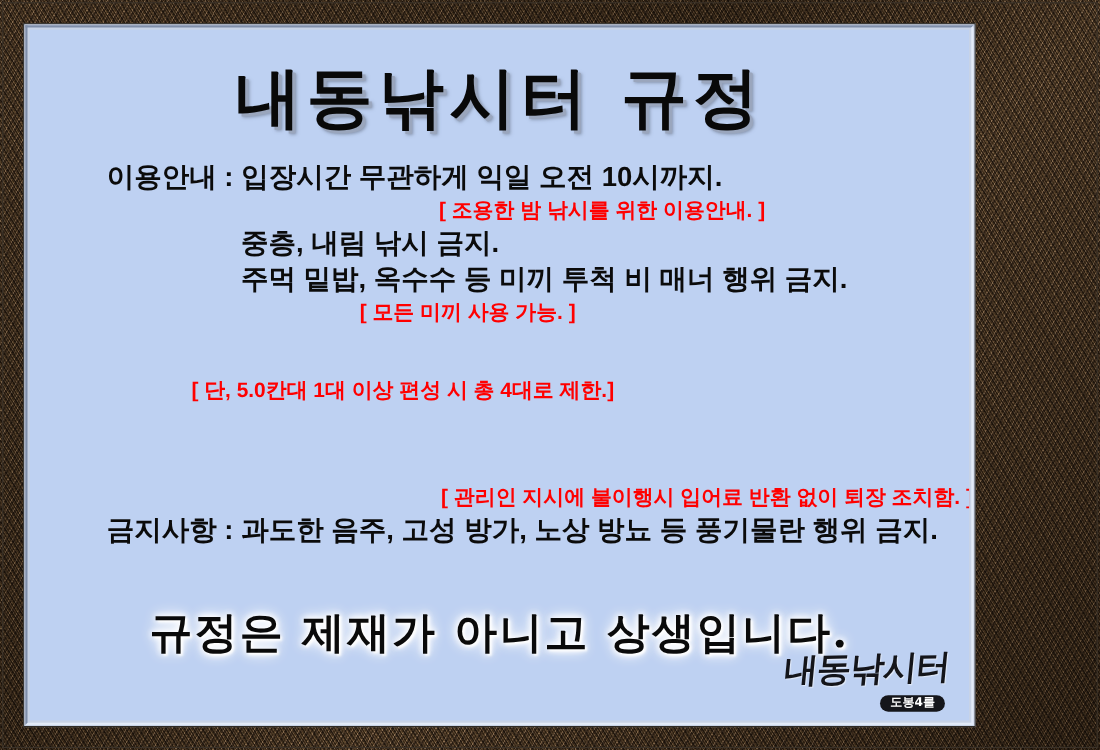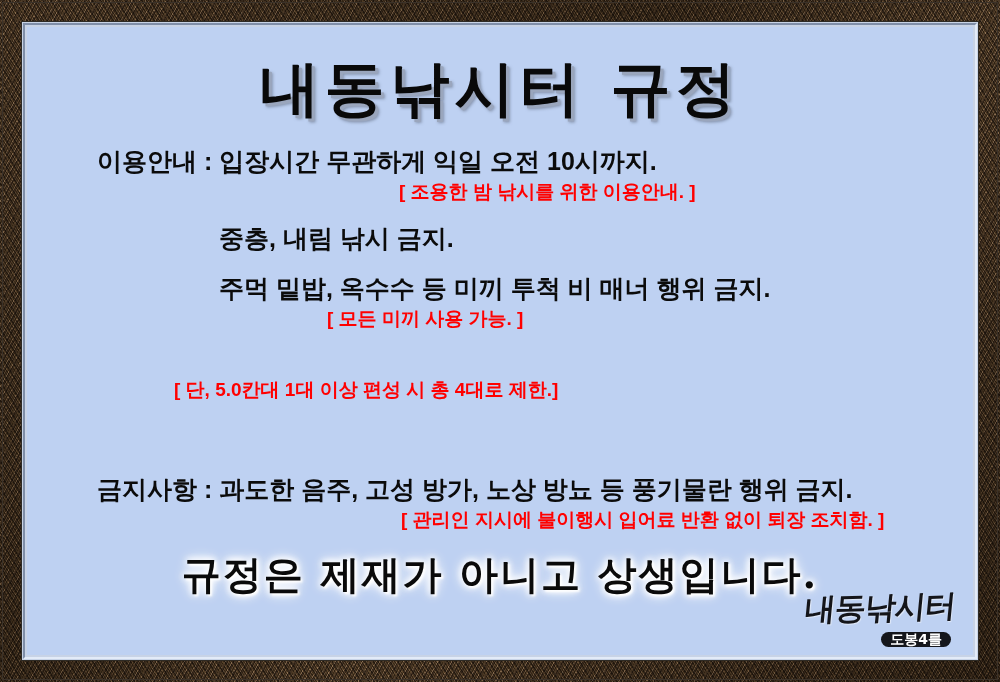--- a/index.html
+++ b/index.html
@@ -46,21 +46,21 @@
     left: 2px; top: 2px; right: 2px; bottom: 2px;
     border: 1px solid #3b3229;
     pointer-events: none;
   }
 
   
   .inner-wrap {
     position: absolute;
     left: 21px;
     top: 21px;
-    width: 958px;
+    width: 866px;
     height: 640px;
     box-sizing: border-box;
     border: 1px solid #2e2a24;
     background: #c8d3e6;
   }
   .inner-bevel {
     position: absolute;
     inset: 1px;
     box-sizing: border-box;
     border-top: 2px solid #7f8ea8;
@@ -110,21 +110,21 @@
   }
   .line.red {
     color: #ff0000;
     font-size: 19px;
     line-height: 27px;
   }
 
   .sec { margin-bottom: 0; }
   .ind-0  { padding-left: 70px; }
   .ind-1  { padding-left: 188px; }
-  .ind-2  { padding-left: 192px; margin-top: 17px; }
+  .ind-2  { padding-left: 192px; }
   .r-ind-1 { padding-left: 372px; }
   .r-ind-2 { padding-left: 374px; }
   .r-ind-3 { padding-left: 147px; }
   .r-ind-4 { padding-left: 300px; }
 
   .gap-a { height: 26px; }
   .gap-b { height: 44px; }
 
   
   .slogan {
@@ -166,21 +166,21 @@
     transform: skewX(-7deg) rotate(-1.5deg);
     text-shadow: 1px 1px 1px rgba(255,255,255,0.55);
   }
   .logo-badge {
     position: absolute;
     right: 6px;
     bottom: 2px;
     background: #15161b;
     color: #ffffff;
     font-family: "DejaVu Sans", "Liberation Sans", sans-serif;
-    font-size: 14px;
+    font-size: 11px;
     font-weight: 700;
     letter-spacing: 0px;
     padding: 2px 9px 3px 9px;
     border-radius: 9px;
     white-space: nowrap;
     line-height: 10px;
   }
 </style>
 </head>
 <body>
@@ -208,22 +208,22 @@
         <div class="gap-b"></div>
 
         <div class="sec">
           <div class="line red r-ind-3">[ 단, 5.0칸대 1대 이상 편성 시 총 4대로 제한.]</div>
         </div>
 
         <div class="gap-b"></div>
         <div class="gap-a"></div>
 
         <div class="sec">
+          <div class="line red r-ind-2">[ 관리인 지시에 불이행시 입어료 반환 없이 퇴장 조치함. ]</div>
           <div class="line ind-0">금지사항 : 과도한 음주, 고성 방가, 노상 방뇨 등 풍기물란 행위 금지.</div>
-          <div class="line red r-ind-2">[ 관리인 지시에 불이행시 입어료 반환 없이 퇴장 조치함. ]</div>
         </div>
 
       </div>
 
       <div class="slogan">규정은 제재가 아니고 상생입니다.</div>
 
       <div class="logo">
         <div class="logo-text">내동낚시터</div>
         <div class="logo-badge">도봉4를</div>
       </div>

